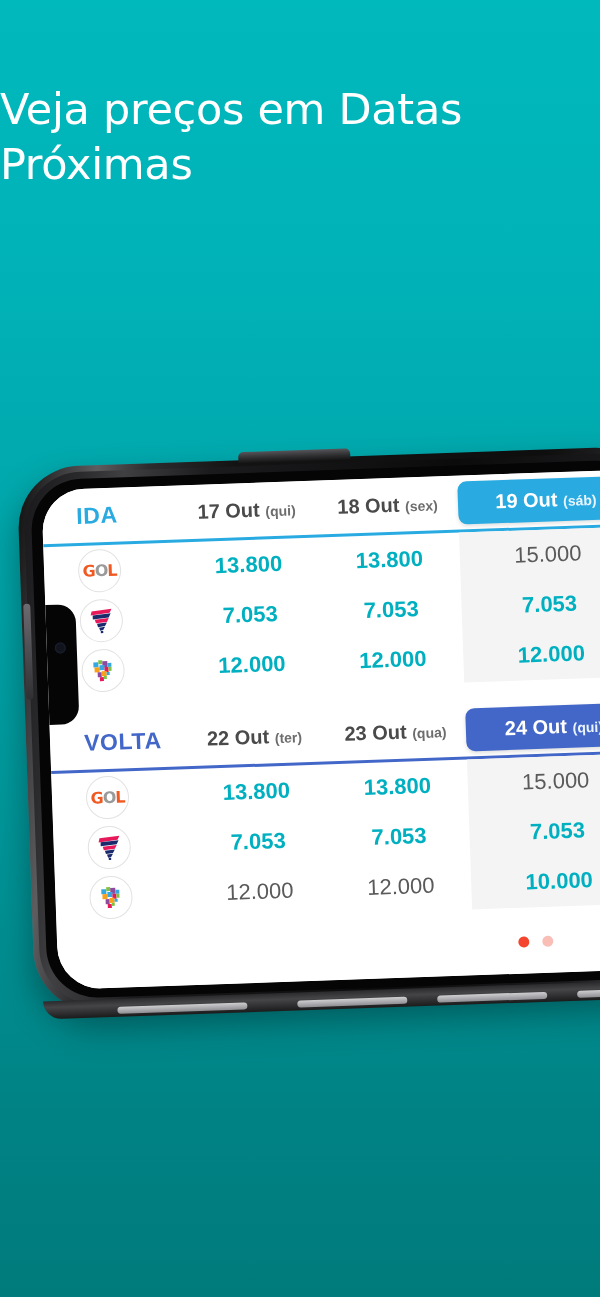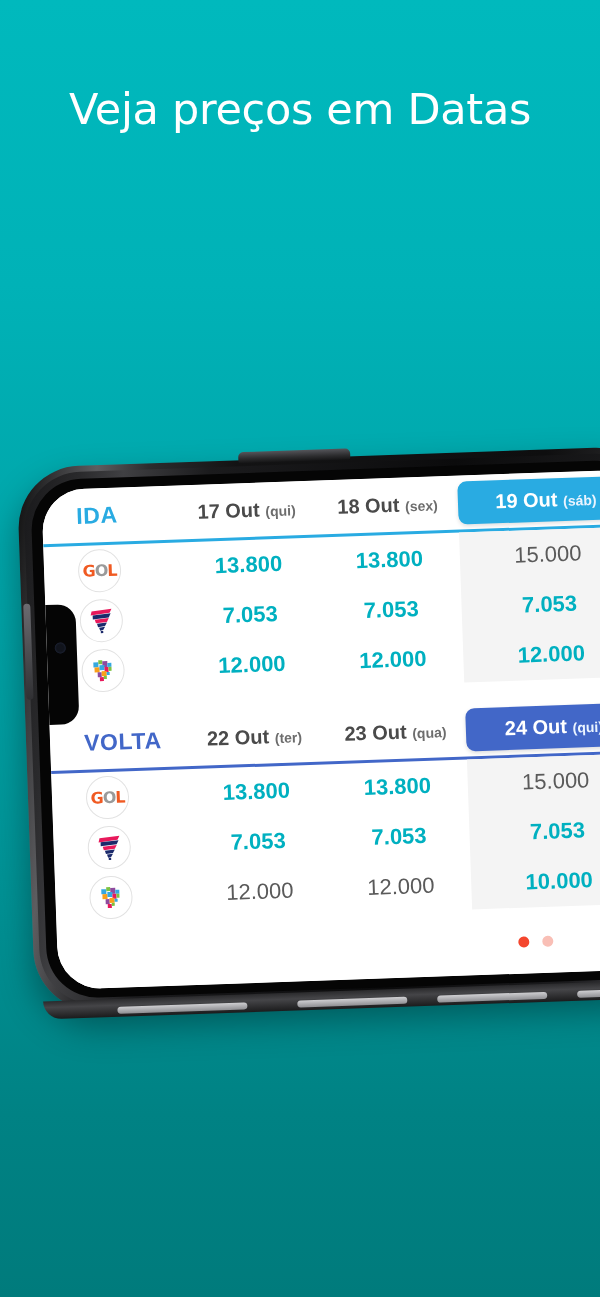--- a/index.html
+++ b/index.html
@@ -6,21 +6,21 @@
   html,body{ width:600px; height:1297px; overflow:hidden; }
   body{
     font-family:"Liberation Sans", sans-serif;
     background:linear-gradient(180deg,#00b9bd 0%,#00b2b7 22%,#00a2a6 48%,#009093 70%,#008284 86%,#007b7c 100%);
     position:relative;
   }
 
   
   .headline{
     position:absolute; left:0; top:82px; width:600px;
-    text-align:center; color:#ffffff;
+    color:#ffffff;
     font-size:43px; line-height:1.27; font-weight:400;
     letter-spacing:-0.3px;
     font-family:"DejaVu Sans", sans-serif;
   }
 
   
   .phone-stage{
     position:absolute; left:-12px; top:455px;
     width:660px; height:580px;
     transform:rotate(-2.0deg);
@@ -169,20 +169,21 @@
   }
   .dot{ width:11px; height:11px; border-radius:50%; }
   .dot.on{ background:#f4462e; }
   .dot.off{ background:#f9bfb6; }
 </style>
 </head>
 <body>
 
 <div class="headline">
   <div>Veja preços em Datas</div>
+  <div>Próximas</div>
 </div>
 
 <div class="phone-stage">
 
   <div class="phone-body"></div>
   <div class="phone-body2"></div>
   <div class="phone-bezel"></div>
 
   <div class="top-btn"></div>
   <div class="side-line"></div>

